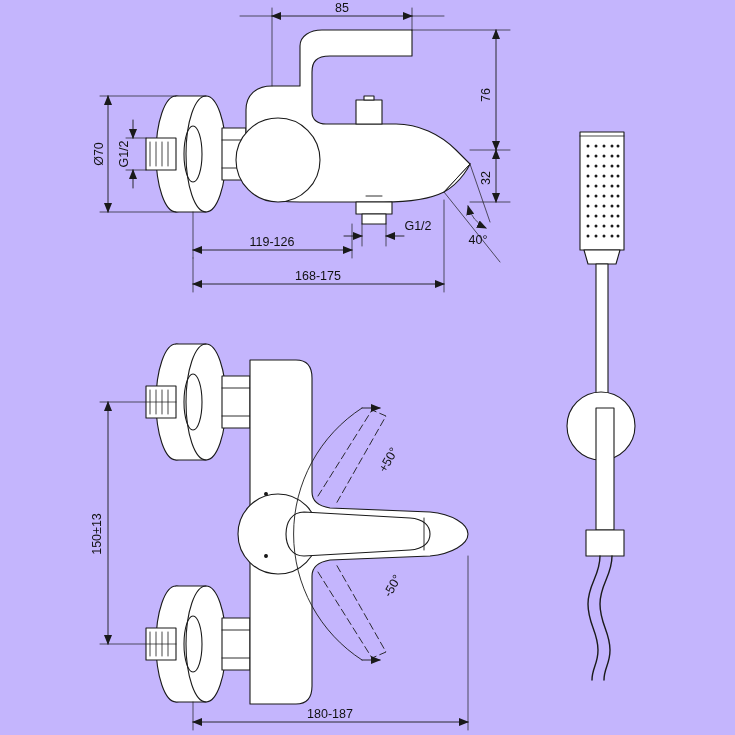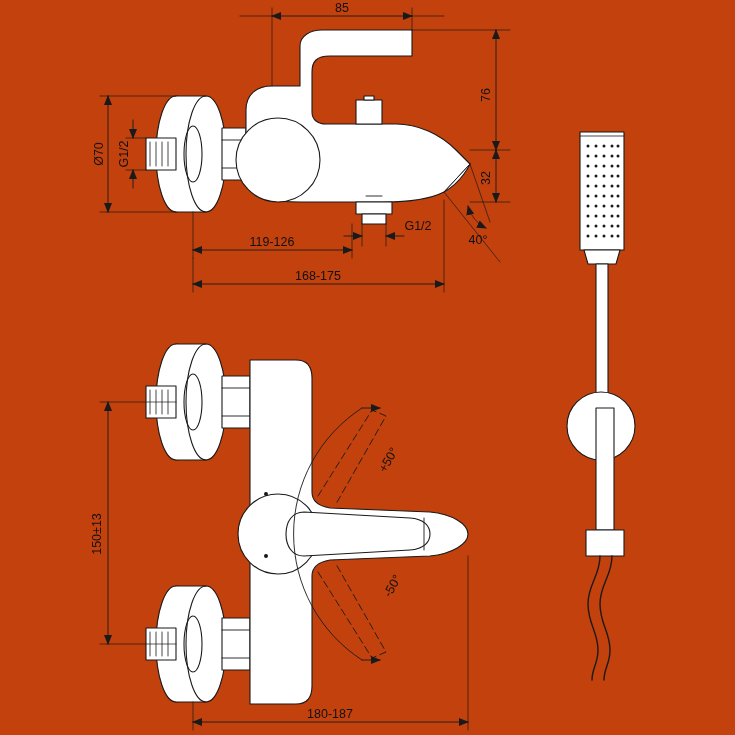--- a/index.html
+++ b/index.html
@@ -1,17 +1,17 @@
 <!DOCTYPE html>
 <html><head>
 <meta charset="utf-8">
 <style>
   html,body{margin:0;padding:0;background:#ffffff;}
   body{width:735px;height:735px;overflow:hidden;font-family:"Liberation Sans",sans-serif;}
-  #sheet{position:relative;width:735px;height:735px;background:#c2410c;}
+  #sheet{position:relative;width:735px;height:735px;background:#c4b5fd;}
   svg{display:block;}
   .dimtext{font-family:"Liberation Sans",sans-serif;font-size:12.5px;fill:#111;}
 </style>
 </head>
 <body>
 
 <div id="sheet">
 <svg width="735" height="735" viewBox="0 0 735 735" xmlns="http://www.w3.org/2000/svg">
   <defs>
     <marker id="arrEnd" markerWidth="10" markerHeight="8" refX="9" refY="4" orient="auto" markerUnits="userSpaceOnUse">

